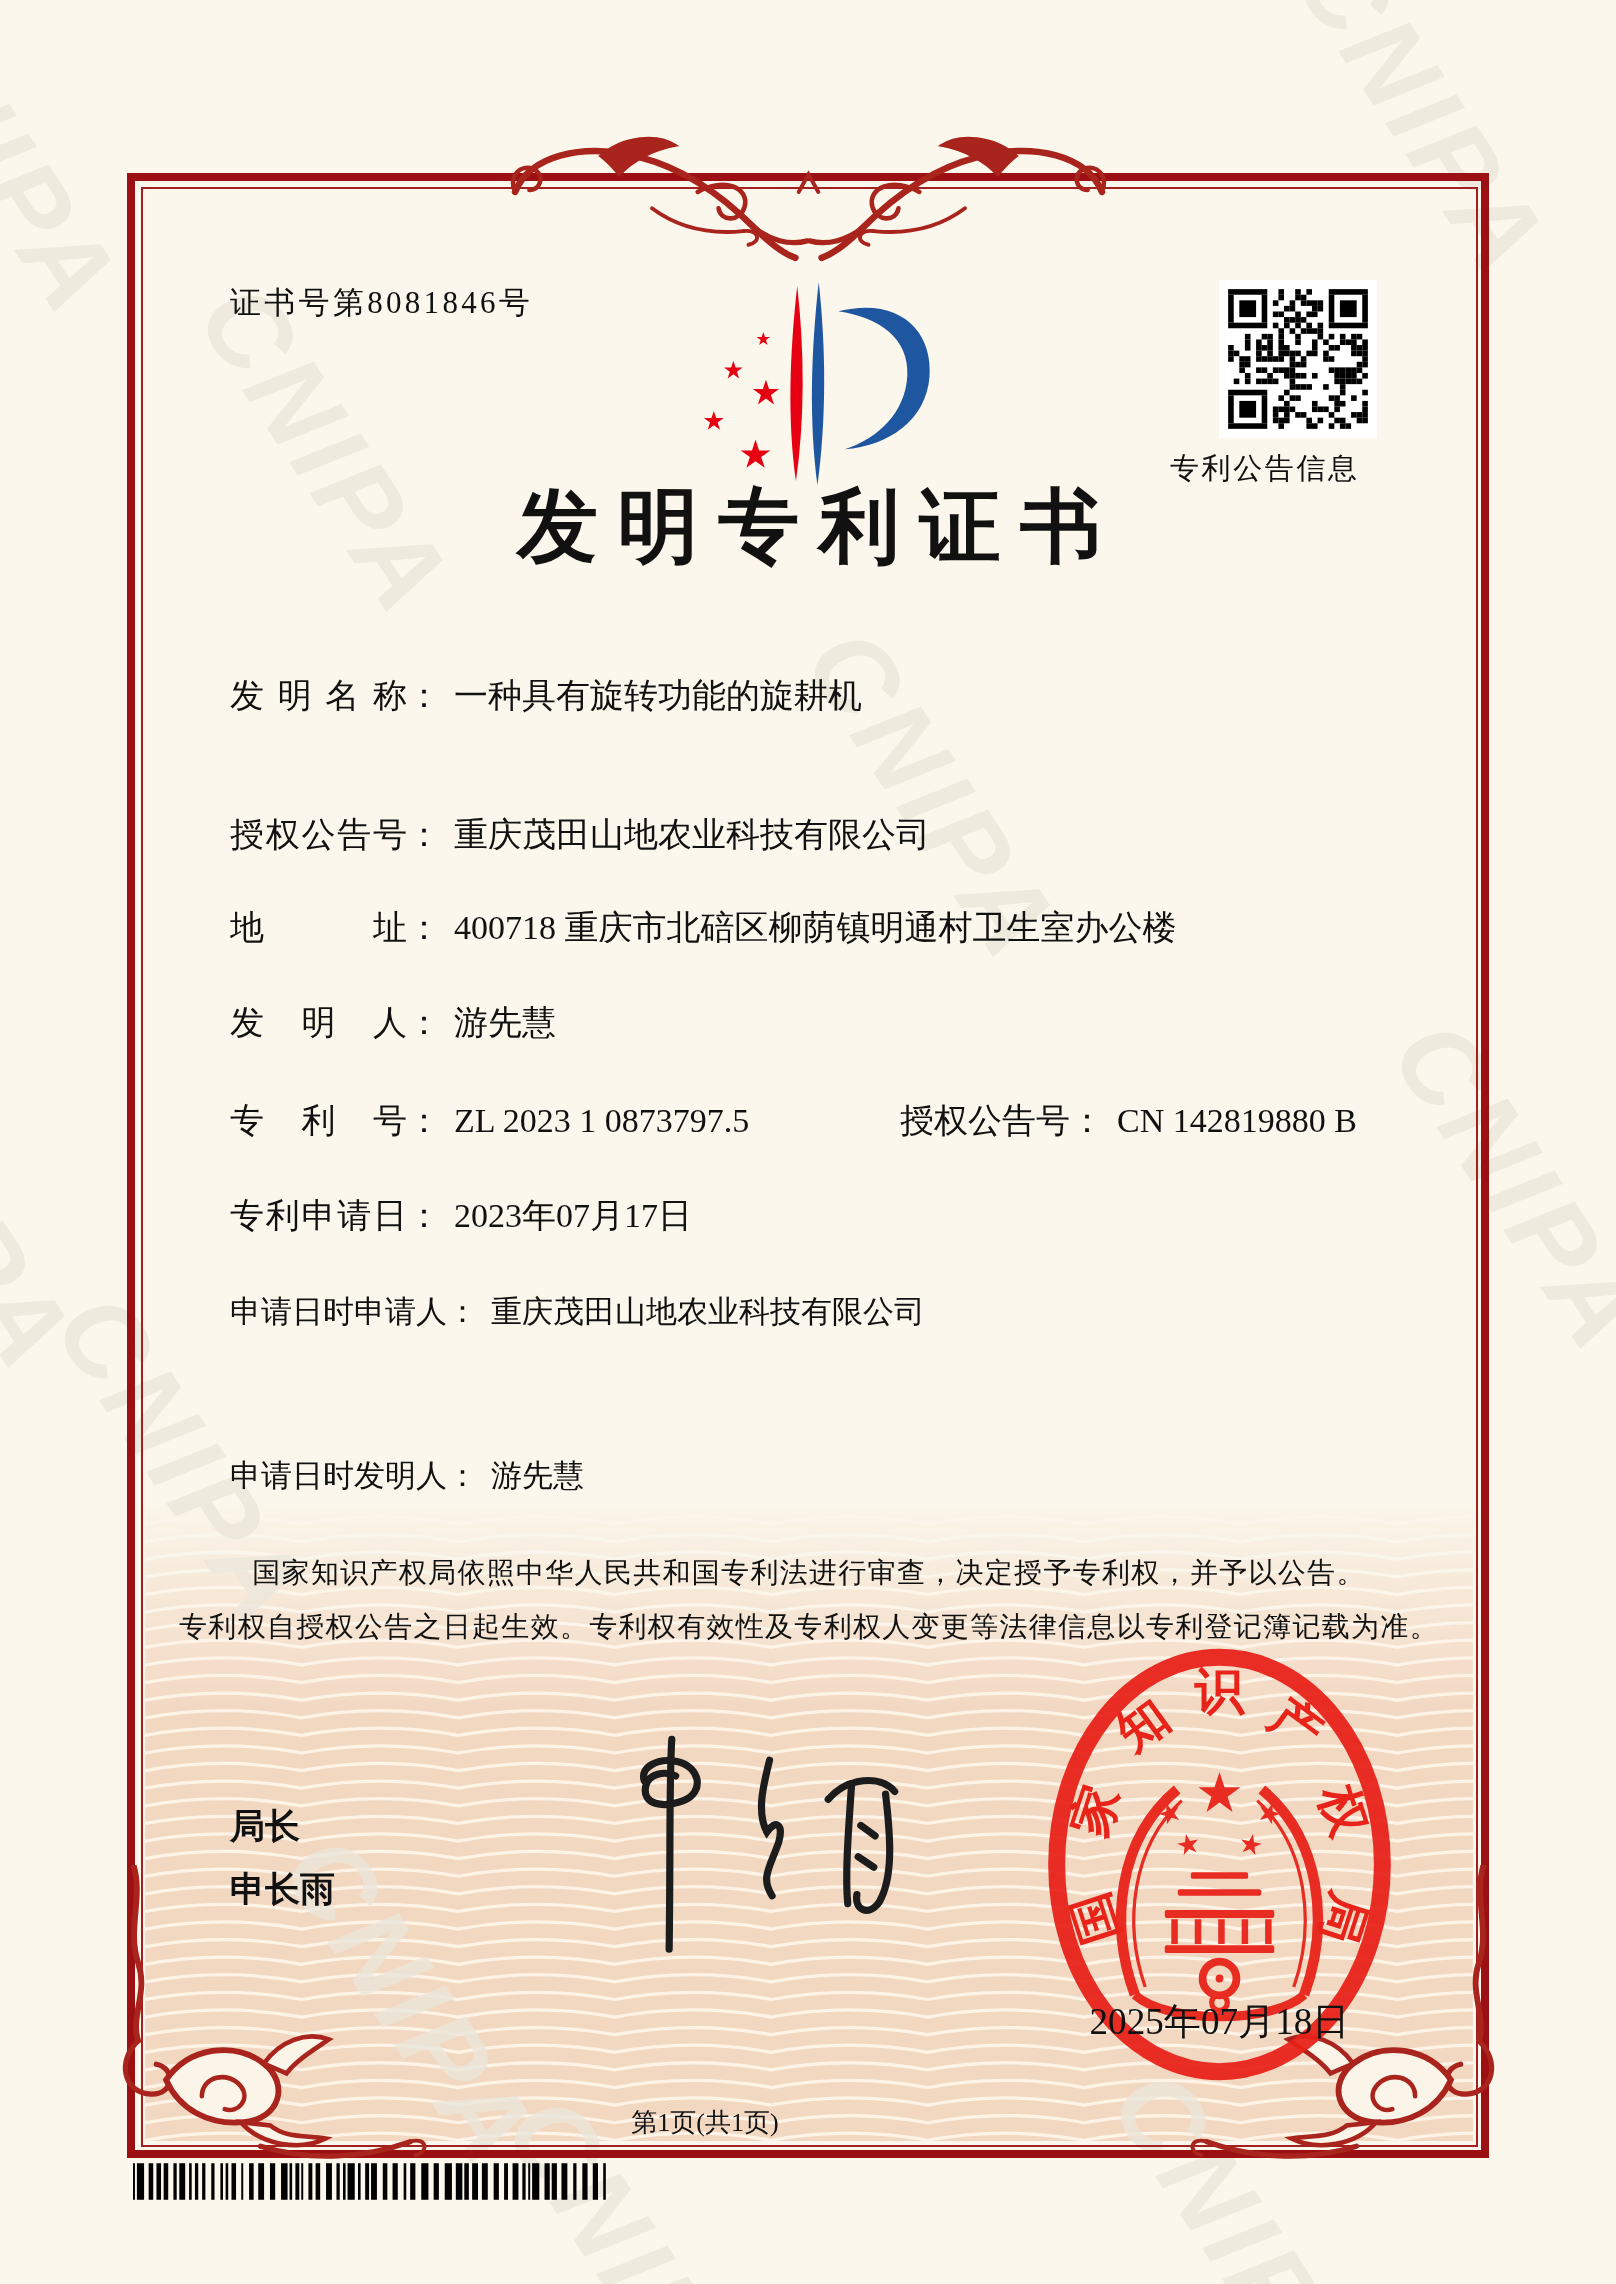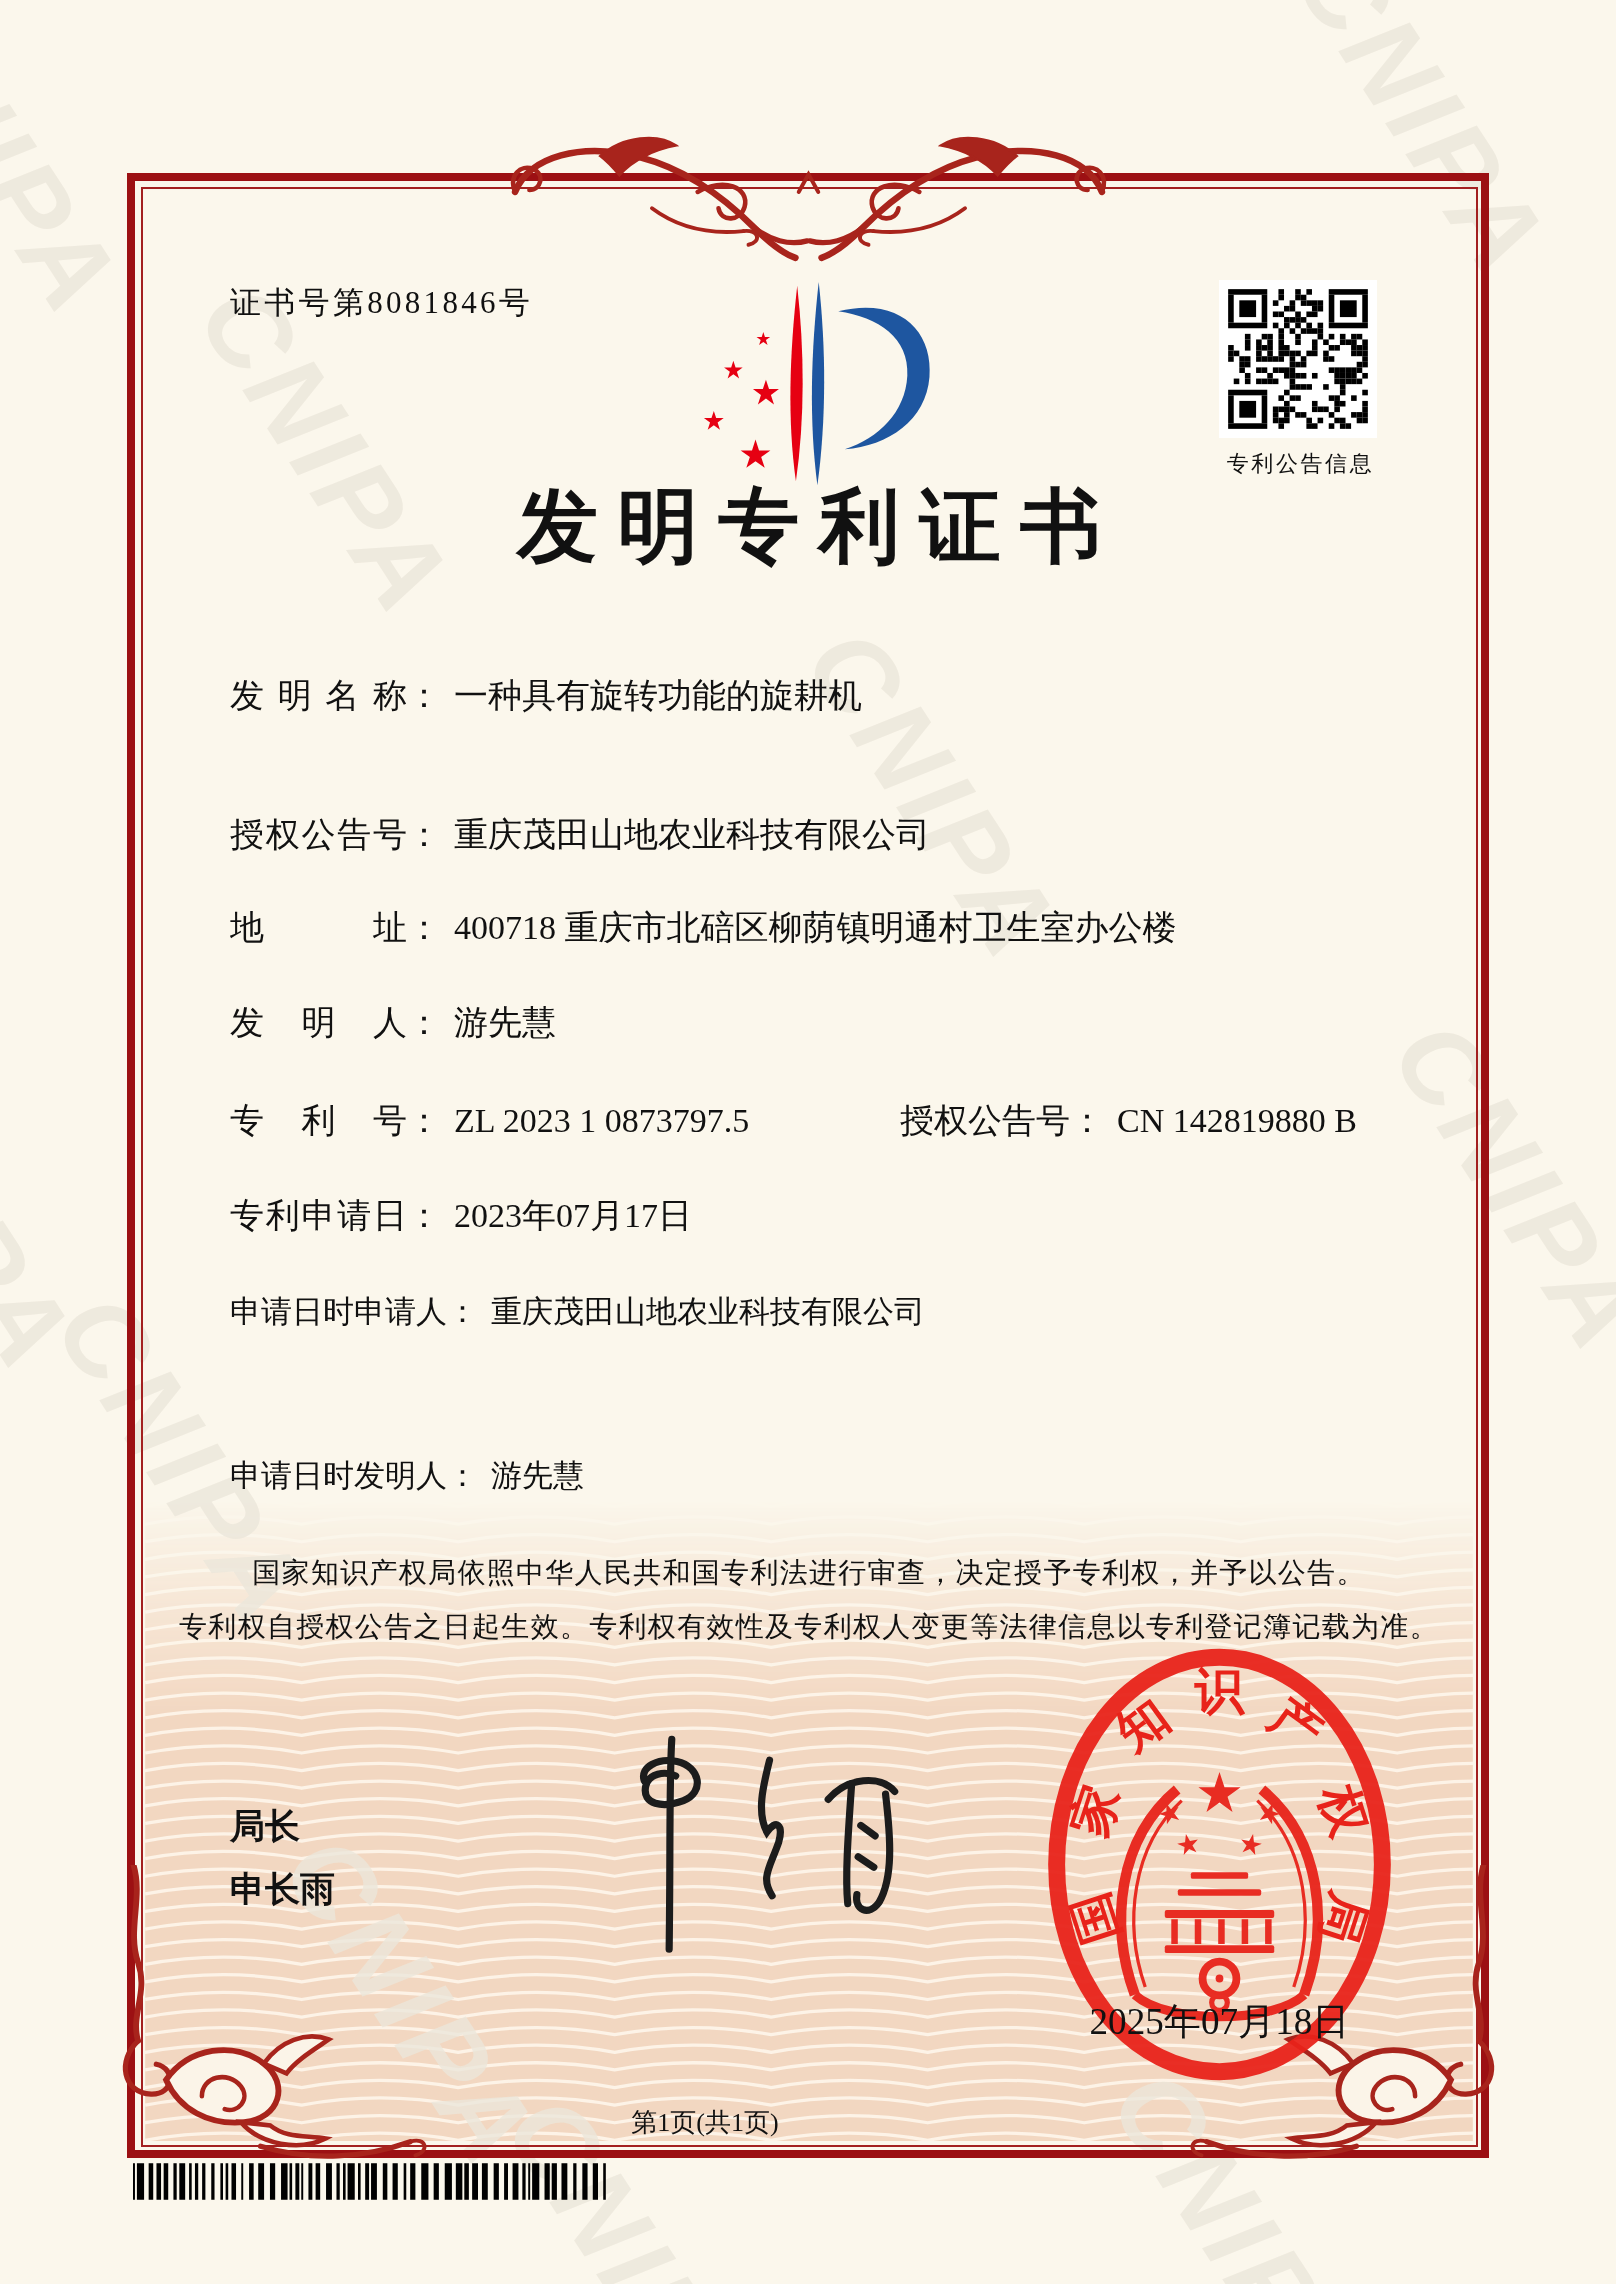--- a/index.html
+++ b/index.html
@@ -18,22 +18,22 @@
   .frame-outer{position:absolute;left:127px;top:173px;width:1346px;height:1969px;
                border:8.5px solid #9c1013;z-index:3;}
   .frame-inner{position:absolute;left:141px;top:187px;width:1333px;height:1956px;
                border:2.6px solid #a32020;z-index:3;}
   .orn{position:absolute;z-index:4;}
   
   .certno{position:absolute;left:230px;top:282px;font-size:31px;letter-spacing:3.3px;z-index:5;}
   .title{position:absolute;left:145px;top:473px;width:1328px;text-align:center;
          font-size:81px;font-weight:700;letter-spacing:19.6px;text-indent:19.6px;z-index:5;}
   .qrbox{position:absolute;left:1219px;top:280px;width:158px;height:158px;background:#fff;z-index:5;}
-  .qrcap{position:absolute;left:1170px;top:449px;width:261px;text-align:center;
-         font-size:22px;letter-spacing:2.6px;z-index:5;}
+  .qrcap{position:absolute;left:1170px;top:449px;width:261px;
+         font-size:29px;letter-spacing:2.6px;z-index:5;}
   .row{position:absolute;left:230px;font-size:34px;white-space:nowrap;z-index:5;}
   .row .lbl{display:inline-block;width:177px;text-align:justify;text-align-last:justify;vertical-align:bottom;}
   .row.wide .lbl{width:auto;text-align-last:auto;}
   .row .val{margin-left:13px;}
   .row.rcol{left:900px;}
   .row.rcol .lbl{width:auto;text-align-last:auto;}
   .row.small{font-size:31px;}
   .legal{position:absolute;left:145px;width:1328px;text-align:center;font-size:28px;
          letter-spacing:1.3px;z-index:5;}
   .director{position:absolute;left:230px;font-size:35px;font-weight:700;

